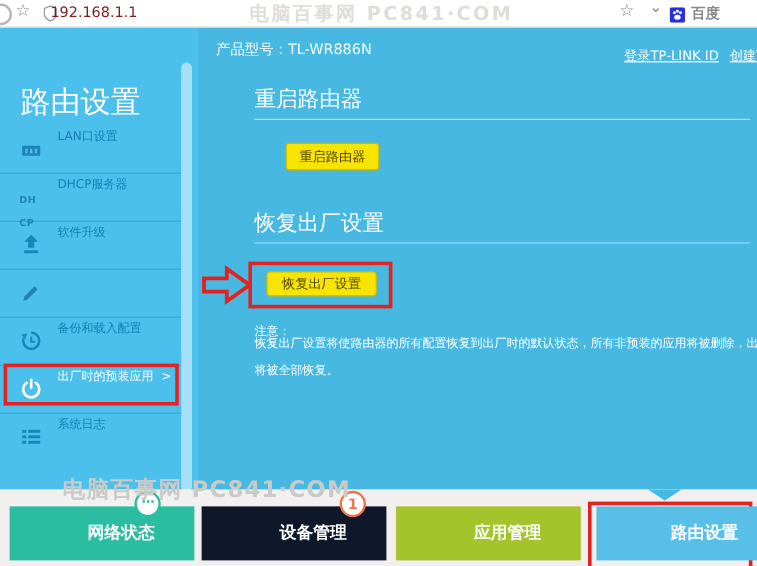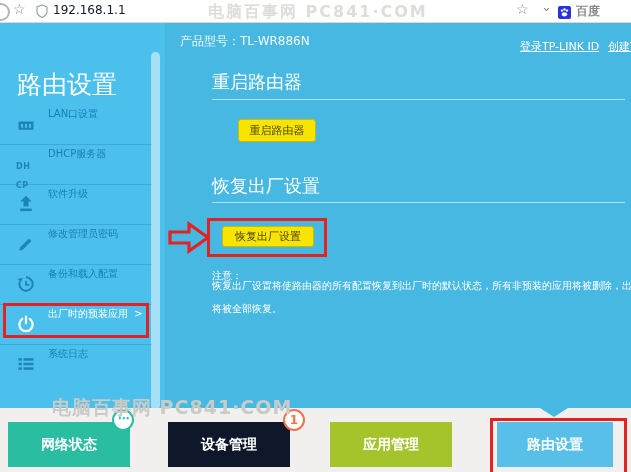--- a/index.html
+++ b/index.html
@@ -5,21 +5,21 @@
   html,body{margin:0;padding:0;background:#888;}
   #page{position:relative;width:631px;height:472px;overflow:hidden;background:#fff;
         font-family:"DejaVu Sans","Liberation Sans",sans-serif;}
 
   
   .browser-bar{position:absolute;left:0;top:0;width:631px;height:22px;background:#fff;
                border-bottom:1px solid #d9d9d9;z-index:10;}
   .bb-partial-circle{position:absolute;left:-8px;top:3px;width:14px;height:14px;border:2px solid #b7b7b7;border-radius:50%;}
   .bb-star{position:absolute;left:13px;top:1px;font-size:14px;color:#8a8a8a;}
   .bb-shield{position:absolute;left:36px;top:4px;}
-  .bb-url{position:absolute;left:53px;top:3px;font-size:12px;color:#0f172a;}
+  .bb-url{position:absolute;left:42px;top:3px;font-size:12px;color:#7f1d1d;}
   .bb-watermark{position:absolute;left:208px;top:2px;font-size:16px;font-weight:bold;
                 color:#dfddd9;letter-spacing:2px;white-space:nowrap;}
   .bb-star2{position:absolute;left:516px;top:1px;font-size:14px;color:#8a8a8a;}
   .bb-chevron{position:absolute;left:541px;top:-1px;font-size:13px;color:#8a8a8a;}
   .bb-baidu{position:absolute;left:558px;top:4px;}
   .bb-baidu-label{position:absolute;left:576px;top:3px;font-size:12px;color:#8a8a8a;font-weight:bold;}
 
   
   .app-main{position:absolute;left:165px;top:22px;width:466px;height:386px;background:#47b8e2;}
   .sidebar{position:absolute;left:0;top:22px;width:165px;height:386px;background:#4cc0ec;}
@@ -64,21 +64,21 @@
   .note-l2{top:302px;}
 
   
   .footer{position:absolute;left:0;top:408px;width:631px;height:64px;background:#f1f0ee;}
   .notch{position:absolute;left:540px;top:408px;width:0;height:0;z-index:3;
          border-left:14px solid transparent;border-right:14px solid transparent;
          border-top:9px solid #47b8e2;}
   .footer-watermark{position:absolute;left:52px;top:395px;font-size:19px;font-weight:bold;
                     color:#cbcac6;letter-spacing:1px;white-space:nowrap;z-index:5;}
   .tab{position:absolute;top:422px;height:45px;color:#fff;font-size:14px;font-weight:bold;
-       text-align:center;line-height:45px;cursor:pointer;z-index:2;}
+       text-align:center;line-height:45px;cursor:pointer;z-index:2;padding-left:32px;}
   .tab-net{left:8px;width:122px;background:#2abda2;}
   .tab-dev{left:168px;width:122px;background:#0f172a;}
   .tab-app{left:330px;width:122px;background:#a5c42c;}
   .tab-route{left:497px;width:116px;background:#58c0e8;z-index:7;}
   .badge{position:absolute;width:18px;height:18px;border-radius:50%;background:#fff;
          text-align:center;z-index:4;font-weight:bold;}
   .badge-net{left:112px;top:409px;border:2px solid #2abda2;color:#2abda2;
              font-size:11px;line-height:16px;letter-spacing:-1px;}
   .badge-dev{left:283px;top:409px;border:2px solid #f2724b;color:#f2724b;
              font-size:12px;line-height:18px;}
@@ -144,21 +144,20 @@
         </span>
         <span class="mi-label">软件升级</span>
       </div>
 
       <div class="menu-item">
         <span class="mi-icon">
           <svg width="20" height="20" viewBox="0 0 24 24">
               <path d="M5 16 L15.5 5.5 L18.5 8.5 L8 19 L4 20 Z" fill="#1c84ba"></path>
             </svg>
         </span>
-        <span class="mi-label">修改管理员密码</span>
       </div>
 
       <div class="menu-item">
         <span class="mi-icon">
           <svg width="20" height="20" viewBox="0 0 24 24">
               <path d="M12 4 a8 8 0 1 1 -7.4 5" fill="none" stroke="#1c84ba" stroke-width="2.4"></path>
               <path d="M2 6 L8 4.5 L6 10 Z" fill="#1c84ba"></path>
               <path d="M12 8 v5 h4" fill="none" stroke="#1c84ba" stroke-width="2"></path>
             </svg>
         </span>

